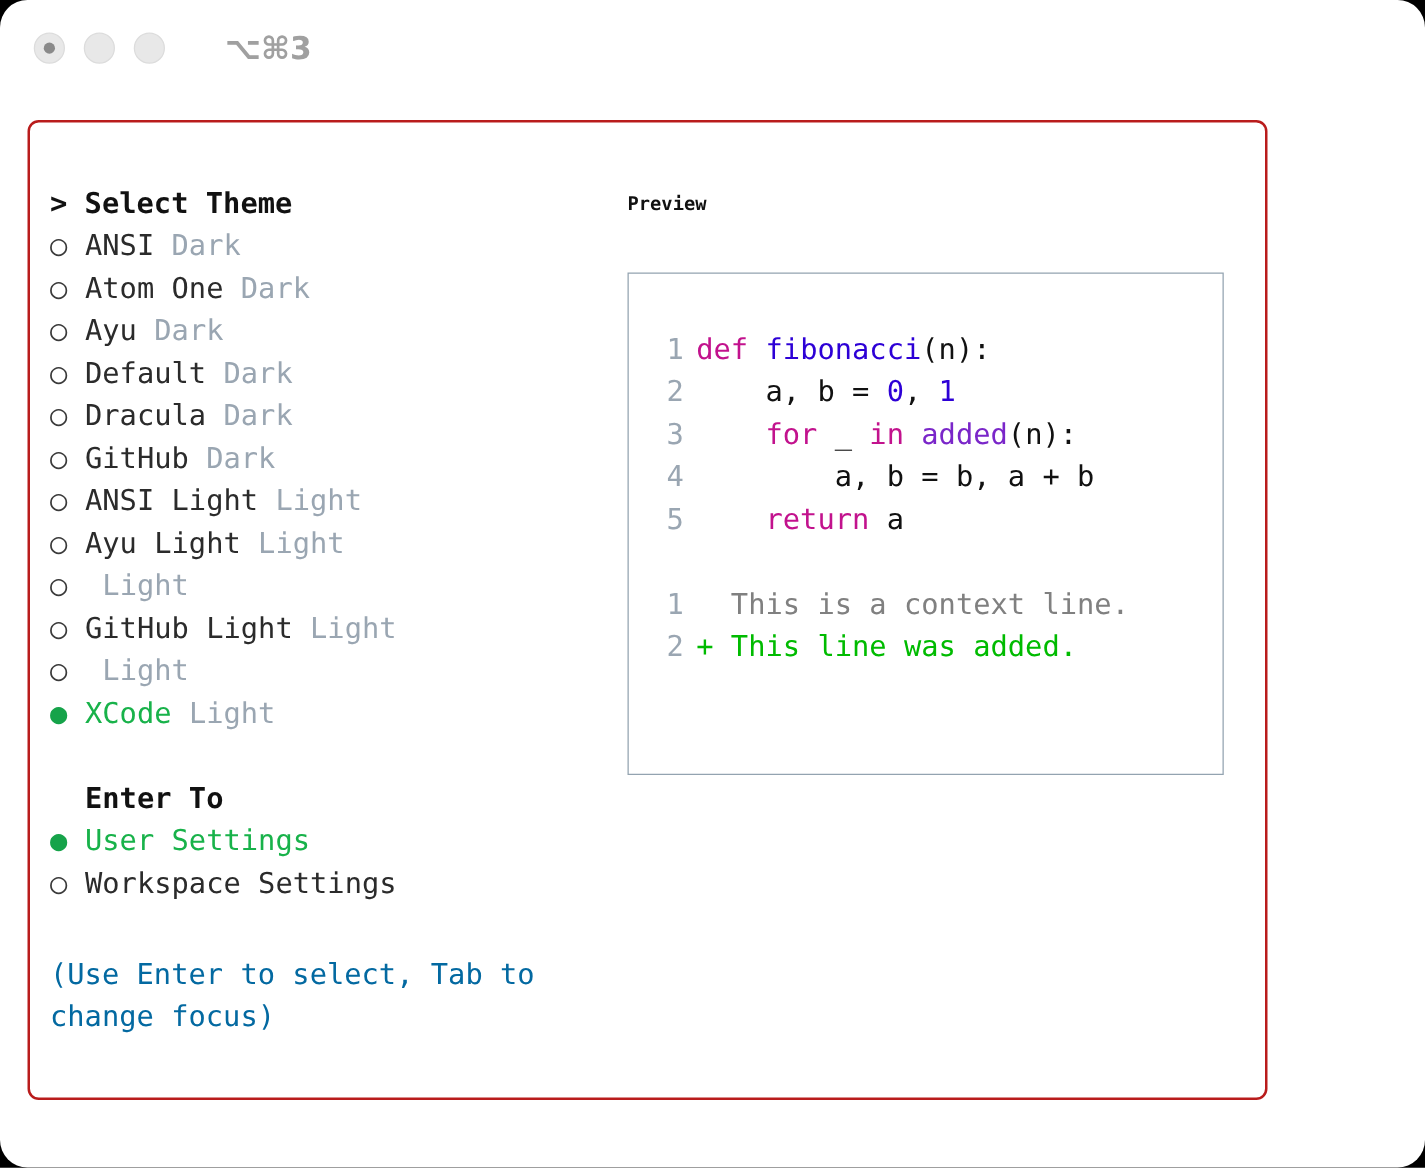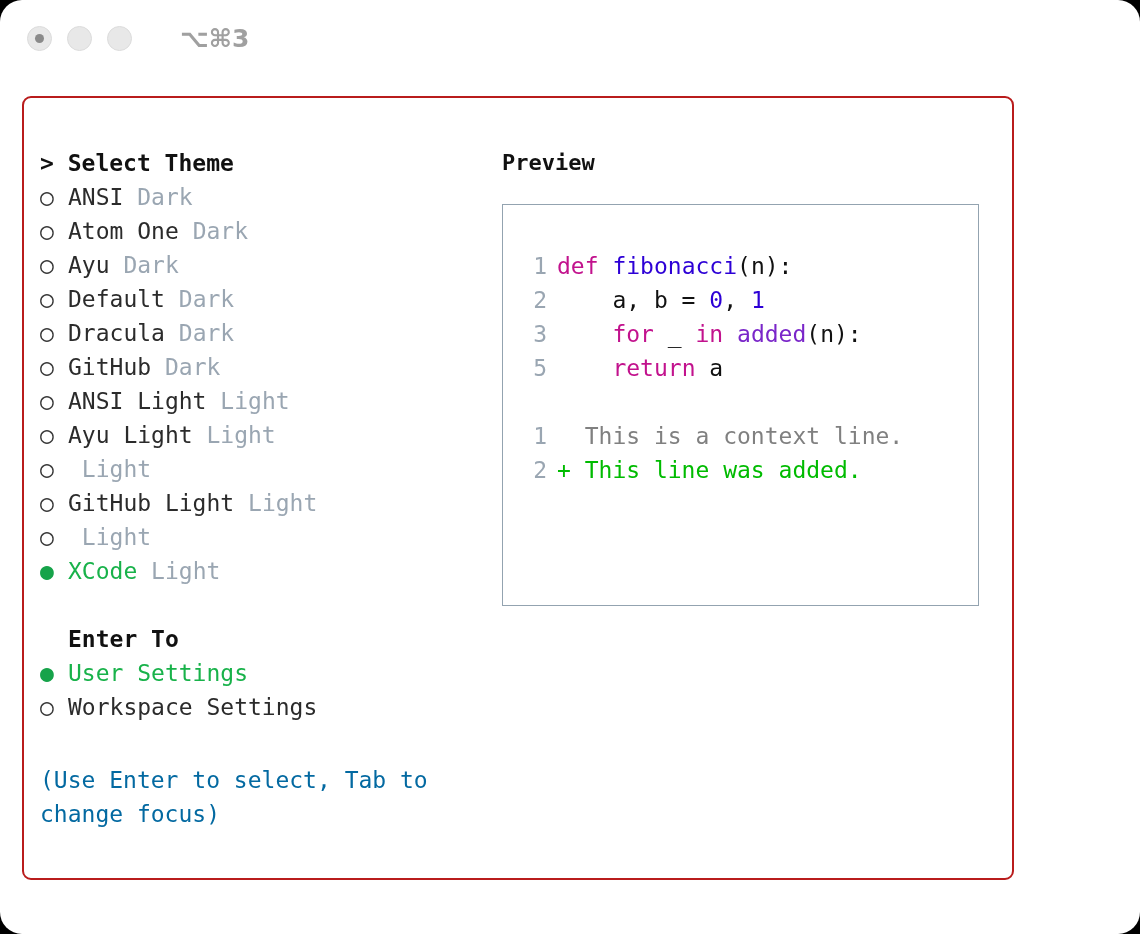--- a/index.html
+++ b/index.html
@@ -142,28 +142,28 @@
 
   
   #preview-column {
     position: absolute;
     left: 478px;
     top: 48px;
     width: 500px;
   }
   #preview-header {
     font-family: "DejaVu Sans Mono", "Liberation Mono", monospace;
-    font-size: 22px;
+    font-size: 15px;
     font-weight: bold;
     color: #111111;
     line-height: 34px;
   }
 
   #preview-box {
-    margin-top: 24px;
+    margin-top: 38px;
     width: 477px;
     height: 402px;
     border: 1px solid #93a3b0;
     box-sizing: border-box;
     background: #ffffff;
     padding: 44px 0 0 18px;
   }
 
   .code-line {
     font-family: "DejaVu Sans Mono", "Liberation Mono", monospace;
@@ -235,20 +235,21 @@
 change focus)</div>
       </div>
 
       <div id="preview-column">
         <div id="preview-header">Preview</div>
         <div id="preview-box">
           <div id="code-block">
               <div class="code-line"><span class="gutter">1</span><span class="tok-kw">def</span><span class="tok-plain"> </span><span class="tok-fn">fibonacci</span><span class="tok-plain">(n):</span></div>
               <div class="code-line"><span class="gutter">2</span><span class="tok-plain">    a, b = </span><span class="tok-num">0</span><span class="tok-plain">, </span><span class="tok-num">1</span></div>
               <div class="code-line"><span class="gutter">3</span><span class="tok-plain">    </span><span class="tok-kw">for</span><span class="tok-plain"> _ </span><span class="tok-kw">in</span><span class="tok-plain"> </span><span class="tok-builtin">added</span><span class="tok-plain">(n):</span></div>
+              <div class="code-line"><span class="gutter">4</span><span class="tok-plain">        a, b = b, a + b</span></div>
               <div class="code-line"><span class="gutter">5</span><span class="tok-plain">    </span><span class="tok-kw">return</span><span class="tok-plain"> a</span></div>
             </div>
           <div class="blank-gap"></div>
           <div id="diff-block">
               <div class="code-line"><span class="gutter">1</span><span class="tok-ctx">  This is a context line.</span></div>
               <div class="code-line"><span class="gutter">2</span><span class="tok-add">+ This line was added.</span></div>
             </div>
         </div>
       </div>
 

